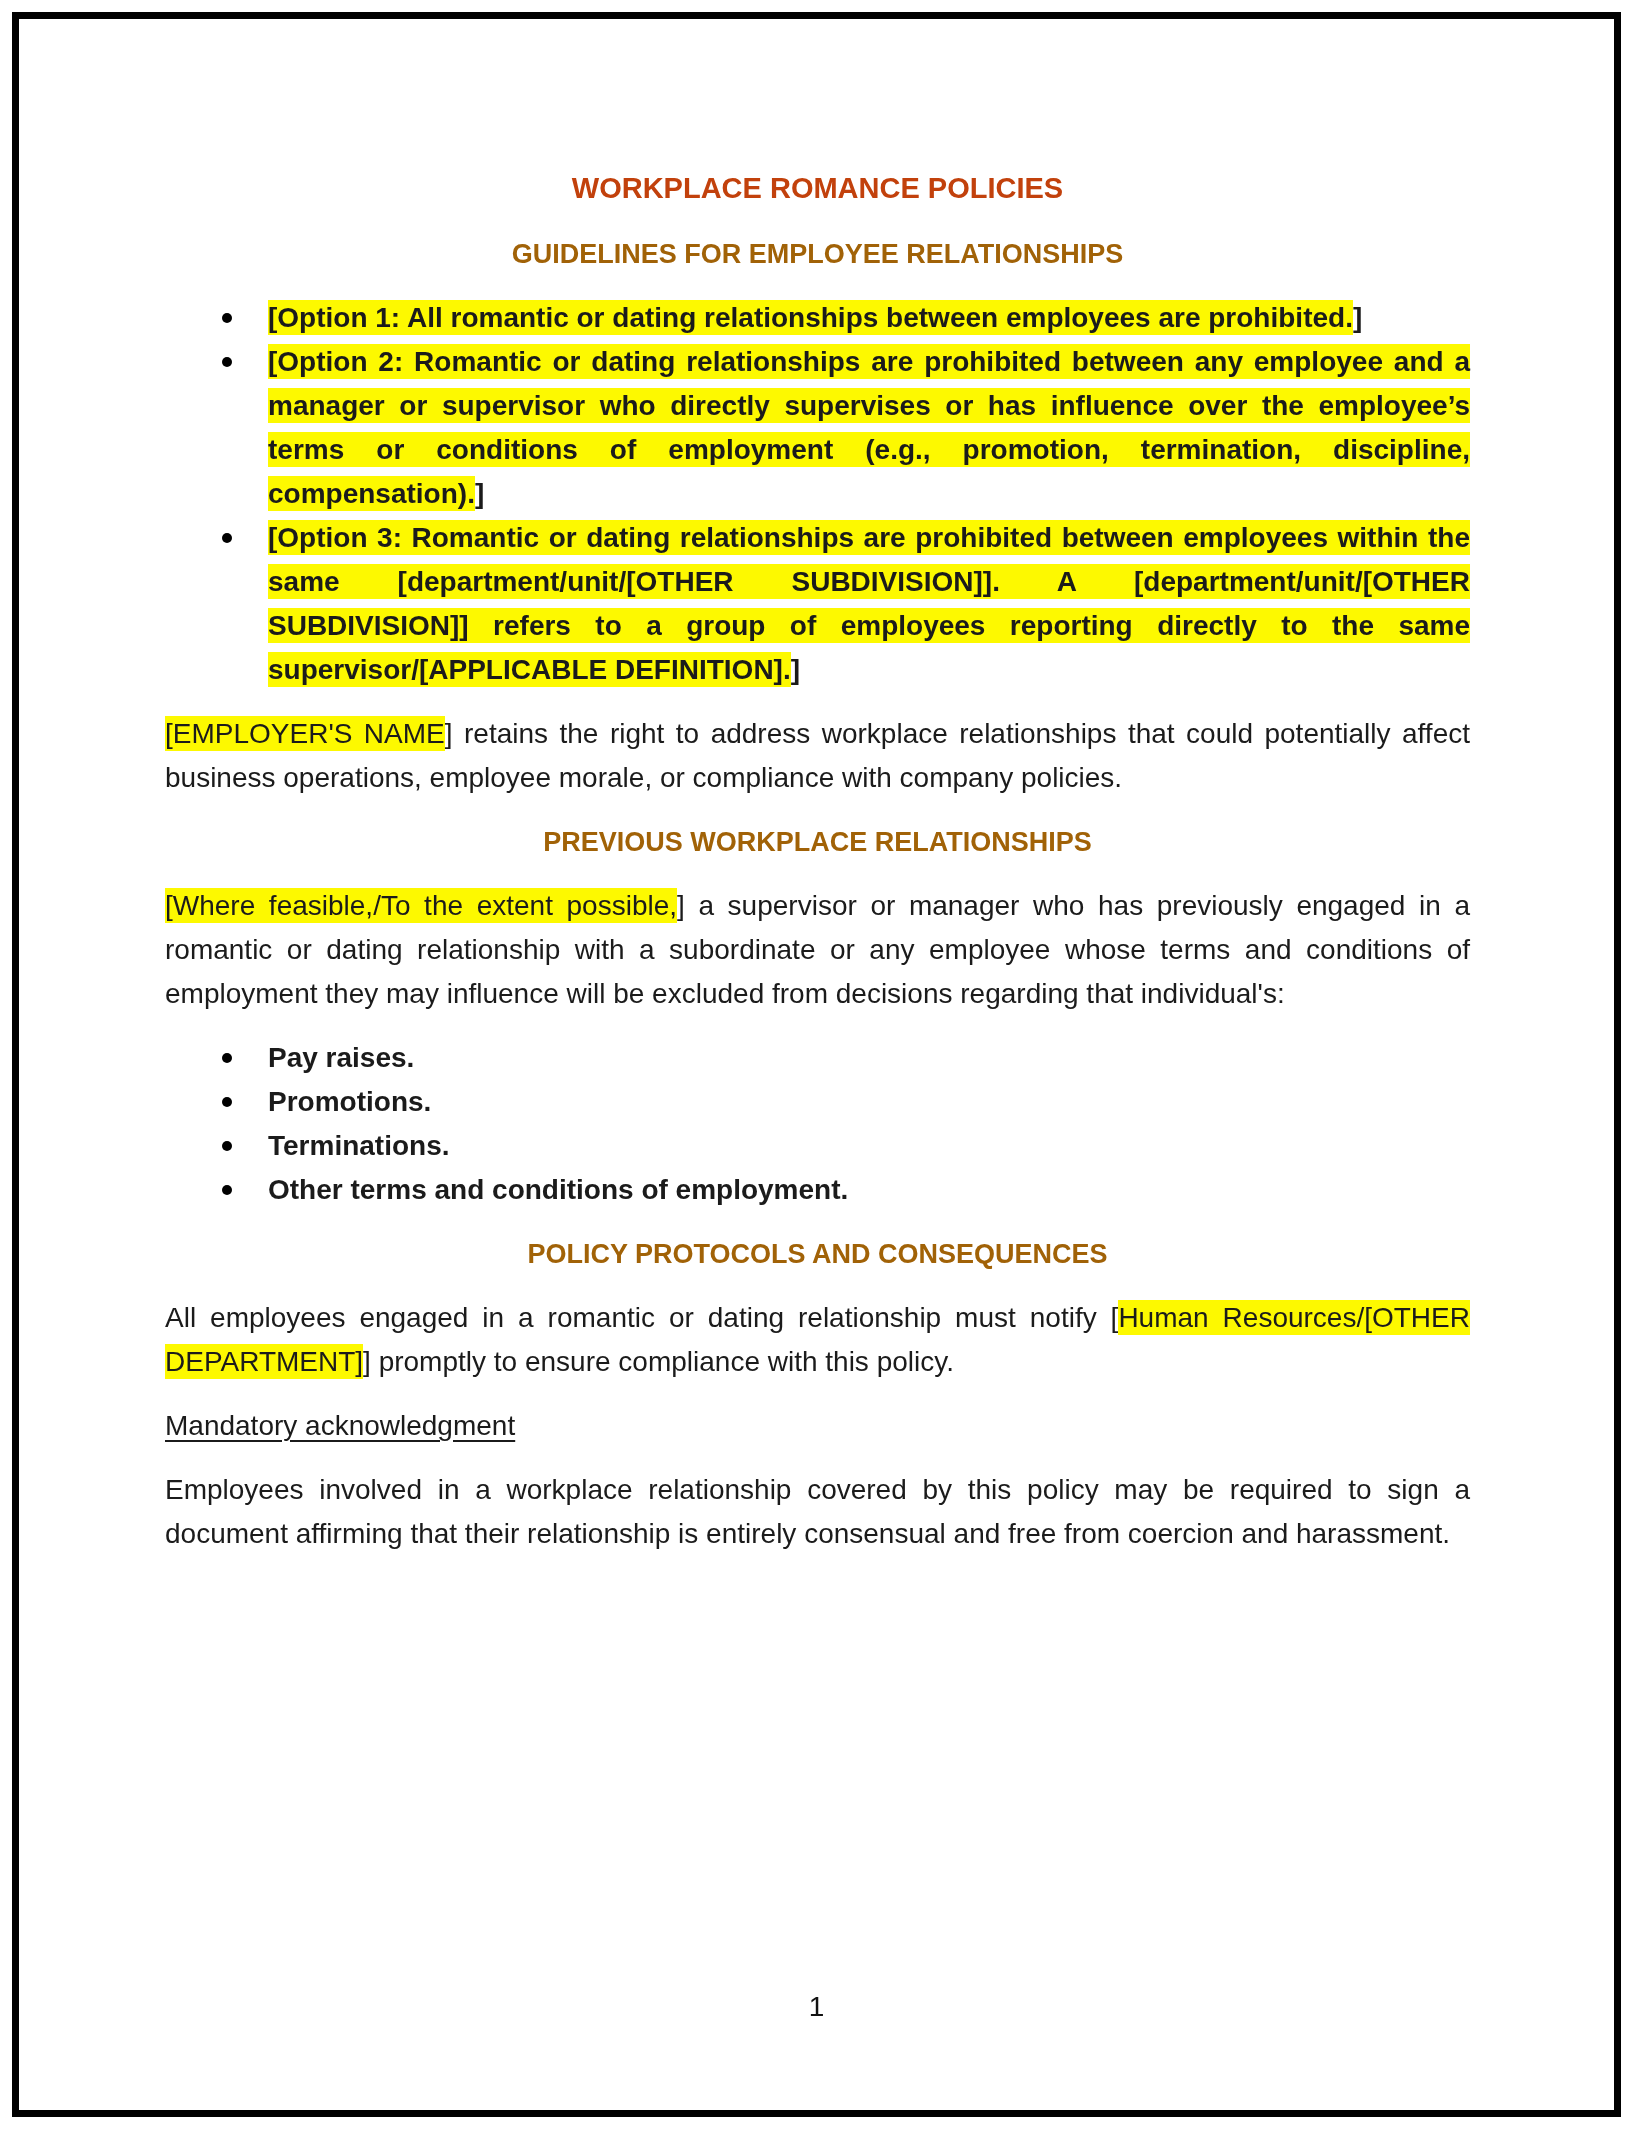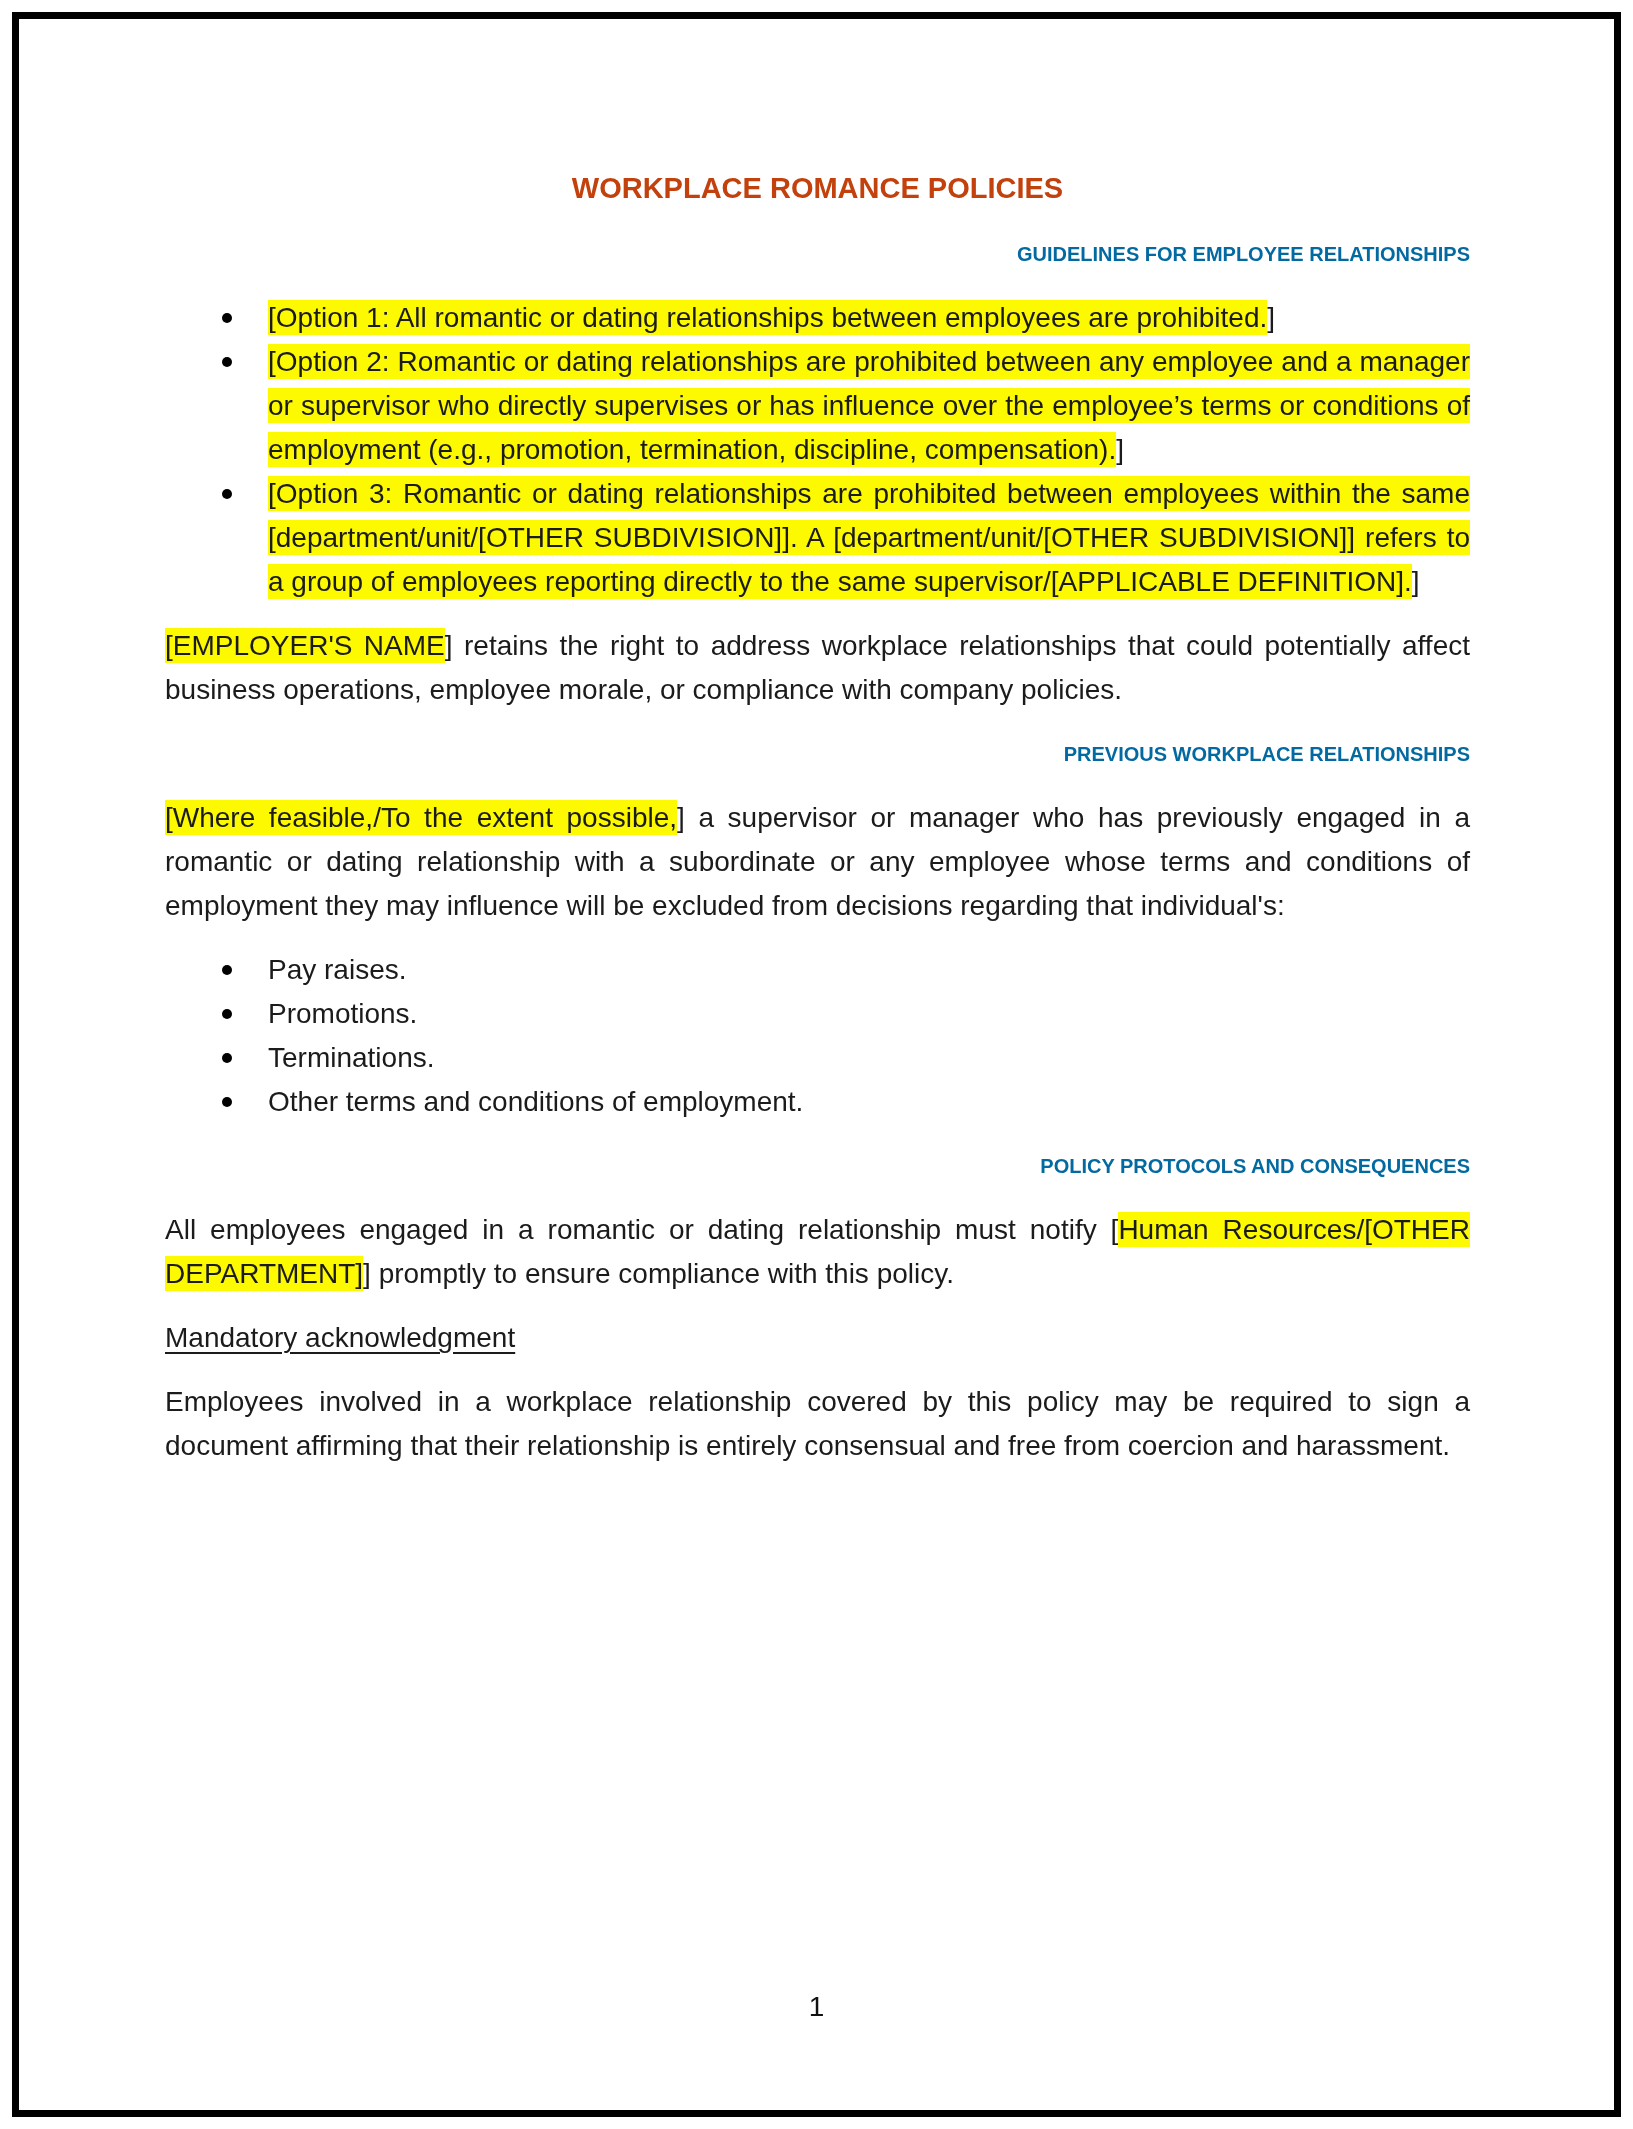--- a/index.html
+++ b/index.html
@@ -21,38 +21,39 @@
     position: absolute;
     left: 165px; right: 163px; top: 0;
     padding-top: 170px;
   }
   h1 {
     font-size: 29px; line-height: 36px;
     font-weight: 700; text-align: center;
     margin: 0 0 26px 0; color: #c2410c;
   }
   h2 {
-    font-size: 20px; line-height: 44px;
-    font-weight: 700; text-align: right;
-    margin: 0 0 20px 0; color: #0369a1;
+    font-size: 27px; line-height: 44px;
+    font-weight: 700; text-align: center;
+    margin: 0 0 20px 0; color: #a16207;
   }
   p {
     font-size: 28px; line-height: 44px;
     margin: 0 0 20px 0;
     text-align: justify;
   }
   ul {
     list-style: none;
     margin: 0 0 20px 0;
     padding: 0 0 0 103px;
   }
   li {
     font-size: 28px; line-height: 44px;
     text-align: justify;
     position: relative;
+    font-weight: bold;
   }
   li::before {
     content: "";
     position: absolute;
     left: -46px; top: 17px;
     width: 10px; height: 10px;
     border-radius: 50%;
     background: #000000;
   }
   .hl {

